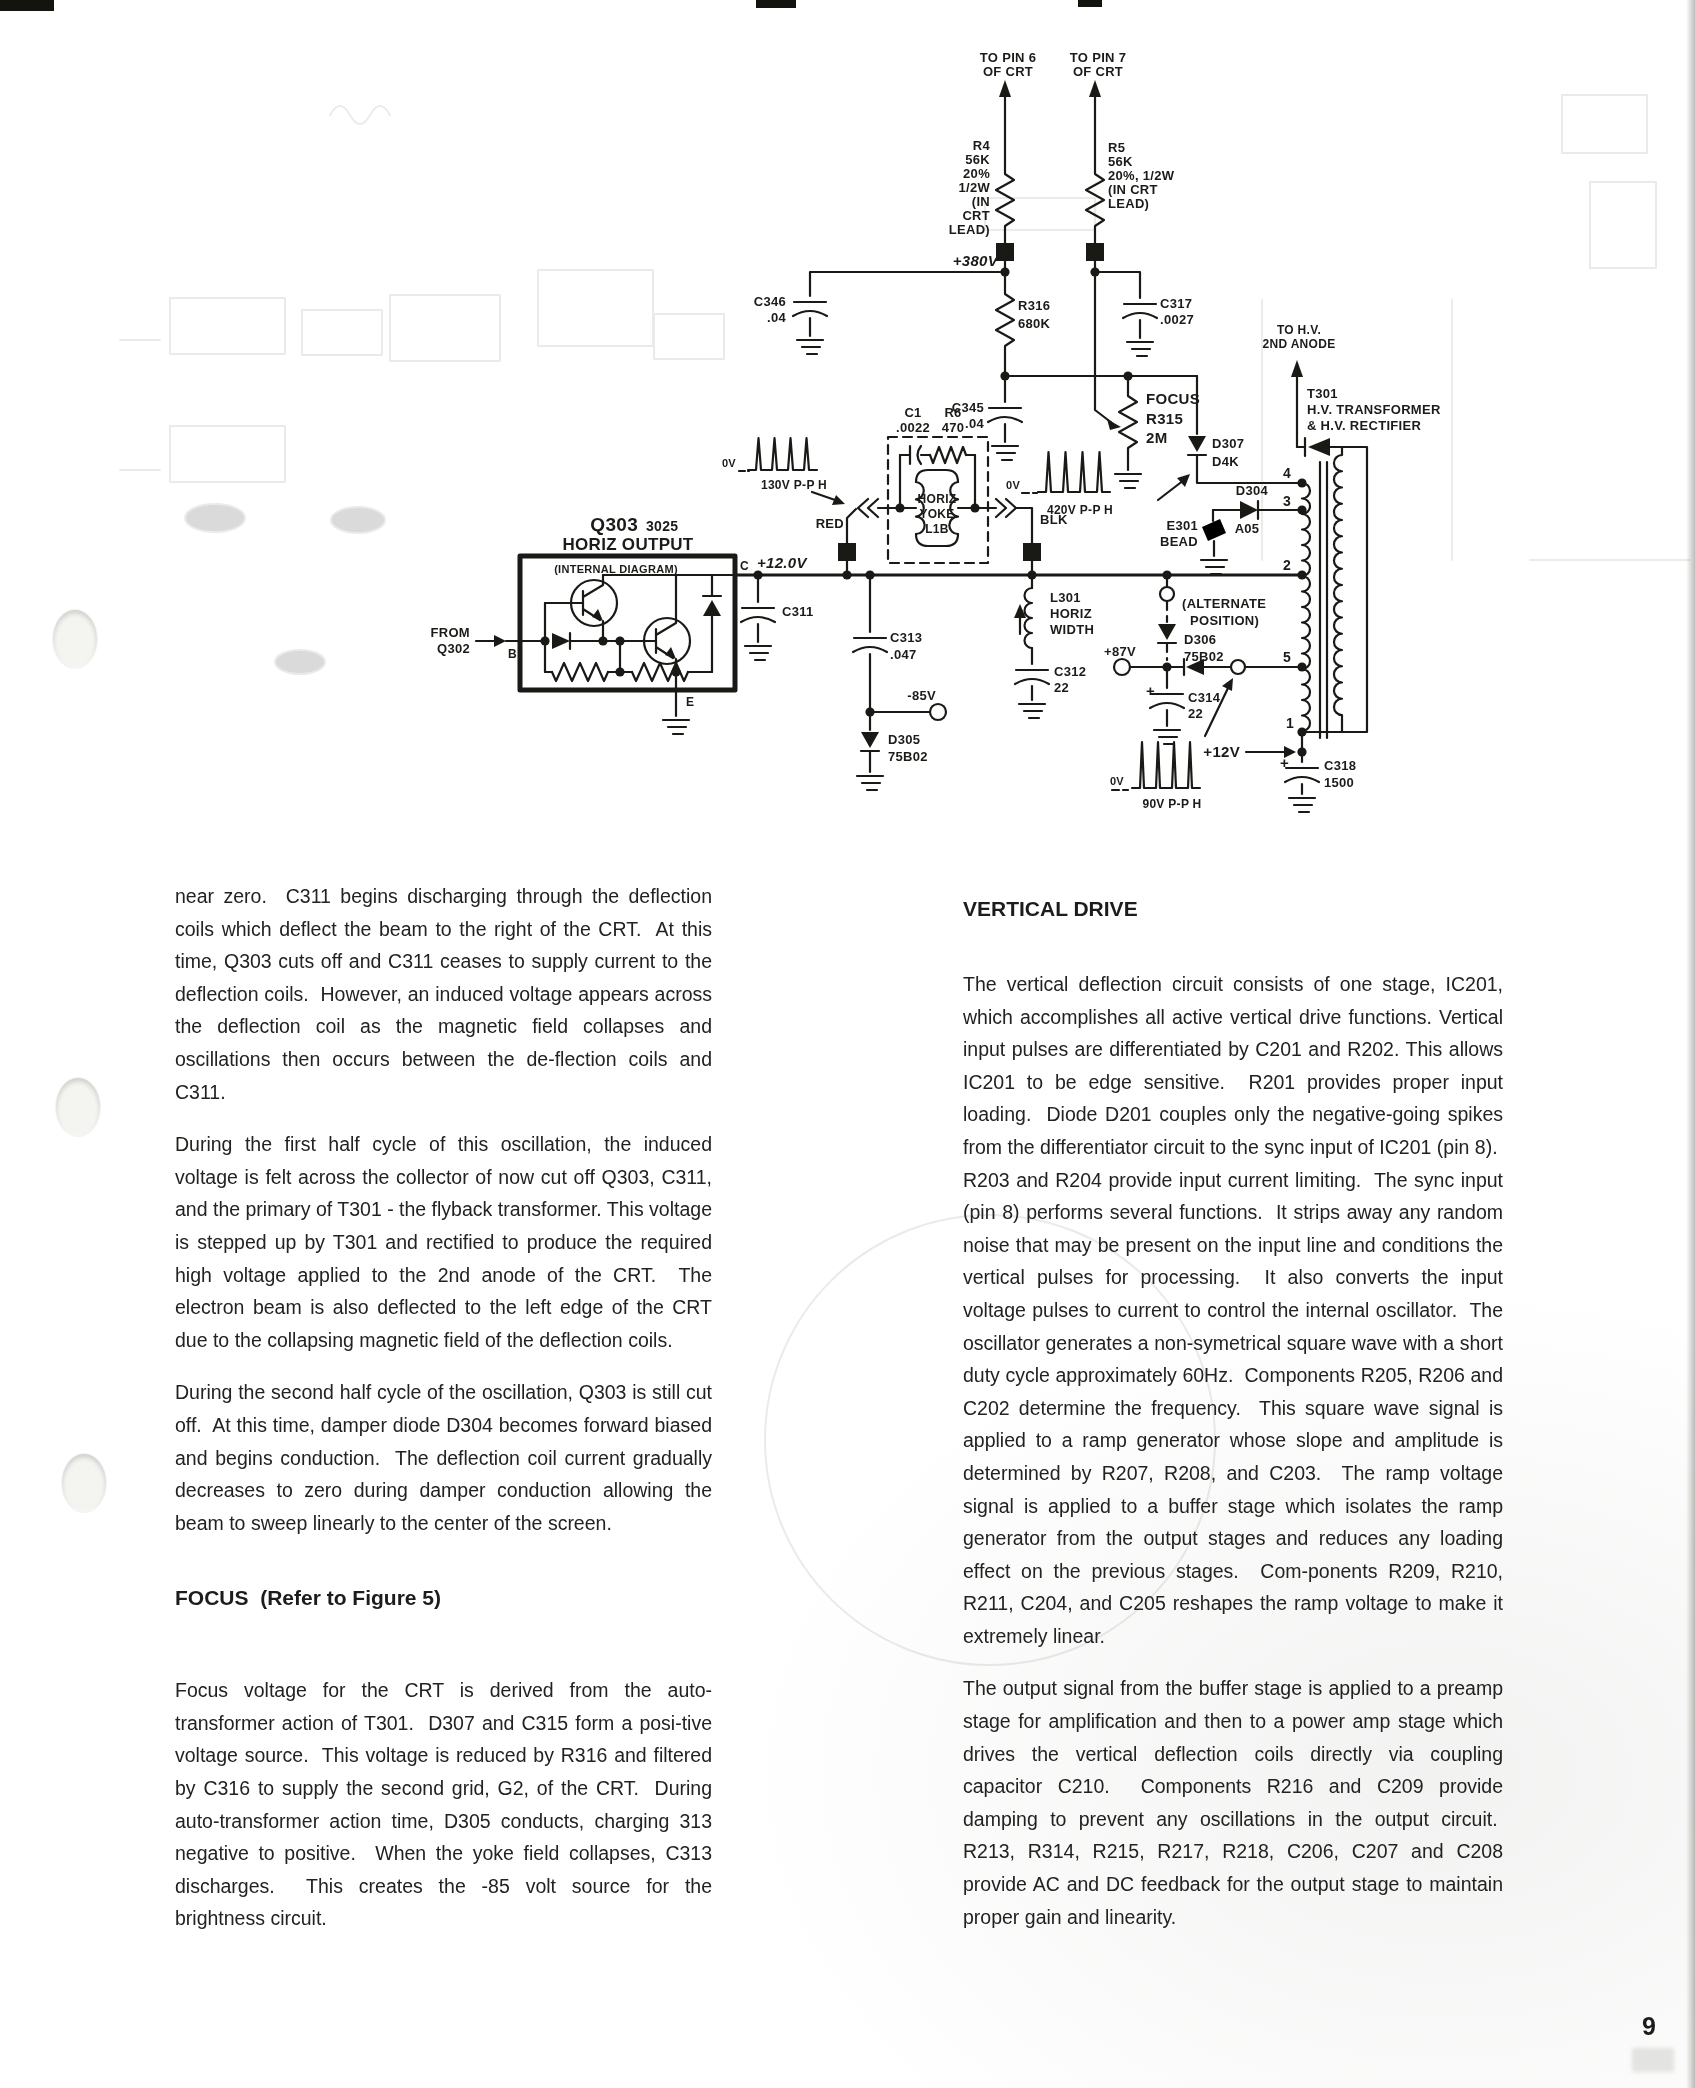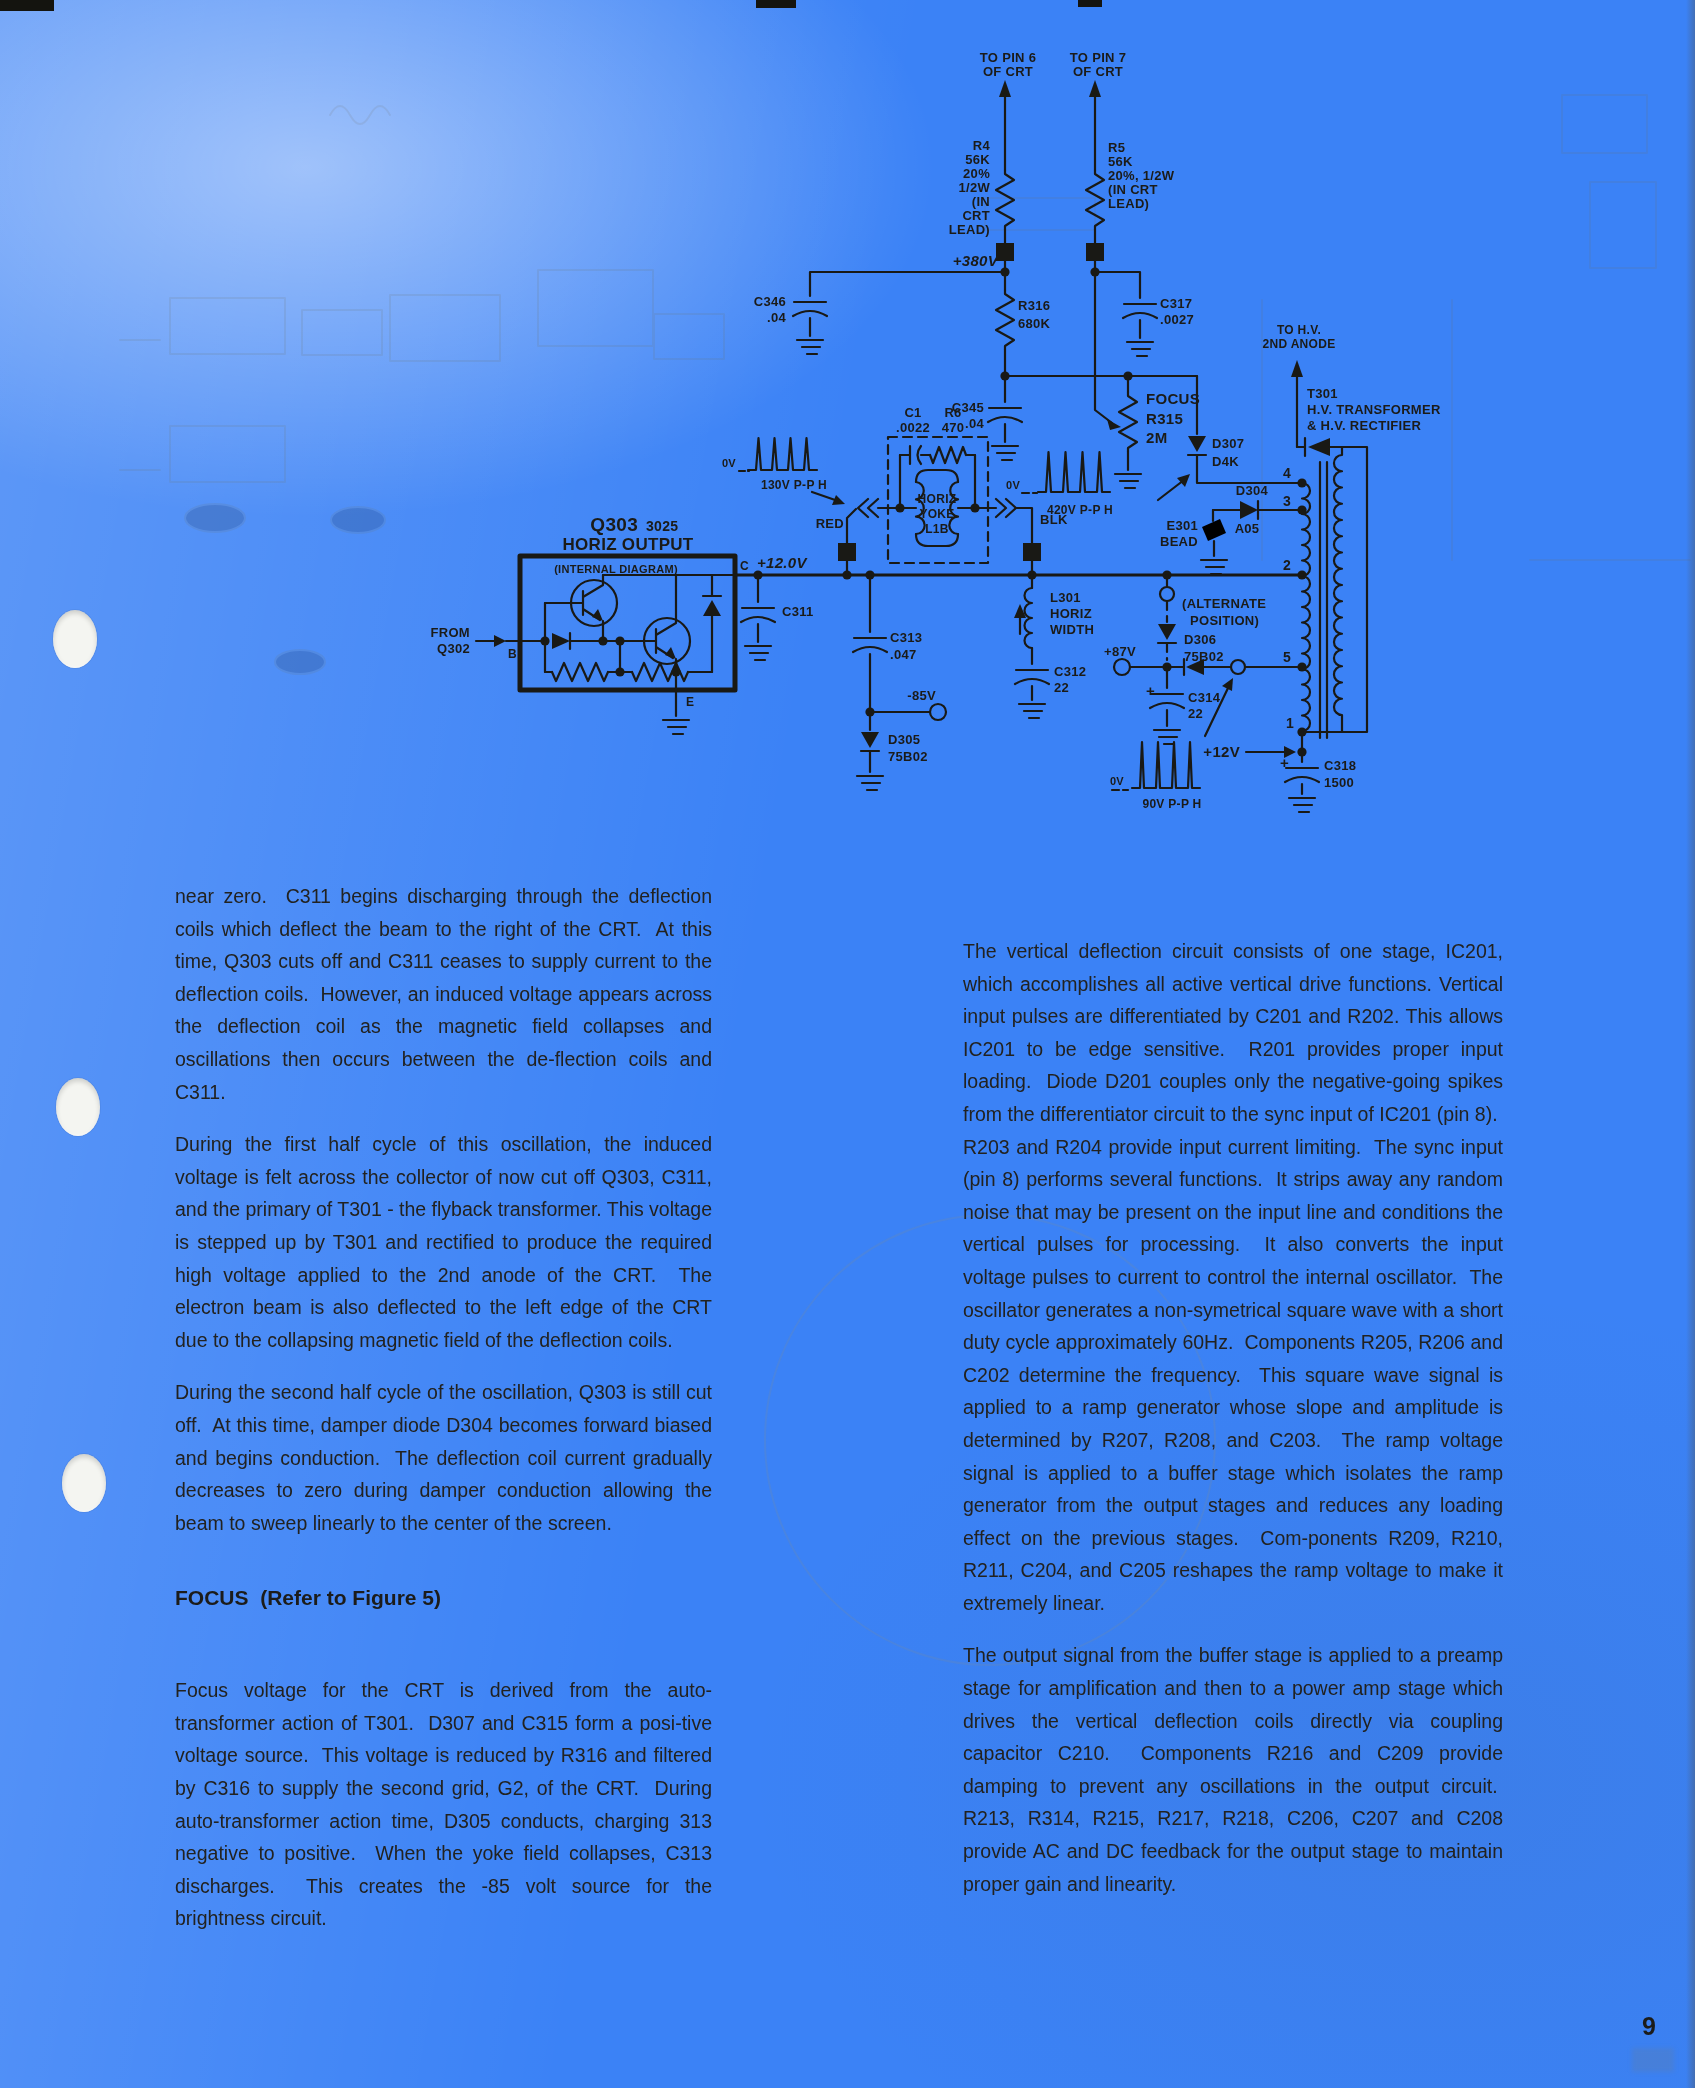--- a/index.html
+++ b/index.html
@@ -1,17 +1,17 @@
 <!DOCTYPE html>
 <html><head>
 <meta charset="utf-8">
 <style>
   html,body{margin:0;padding:0;width:1695px;height:2088px;overflow:hidden;}
   body{background:#dfe0dc;}
-  .page{position:relative;width:1695px;height:2088px;background:#3b82f6;
+  .page{position:relative;width:1695px;height:2088px;background:#ffffff;
         font-family:"Liberation Sans",sans-serif;color:#1f1f1f;}
   .page::before{content:"";position:absolute;inset:0;pointer-events:none;
         background:
           radial-gradient(ellipse 900px 500px at 18% 8%, rgba(255,255,255,.45), rgba(255,255,255,0) 70%),
           radial-gradient(ellipse 1000px 700px at 85% 85%, rgba(70,70,62,.07), rgba(70,70,62,0) 70%),
           linear-gradient(100deg, rgba(255,255,255,.18), rgba(0,0,0,0) 45%);}
   .edge-right{position:absolute;right:0;top:0;bottom:0;width:9px;
         background:linear-gradient(to left, rgba(80,80,74,.38), rgba(80,80,74,0));}
   .topmark{position:absolute;background:#14140f;}
   .m1{left:0;top:0;width:54px;height:11px;}
@@ -456,20 +456,21 @@
 
   <div class="col col-left">
     <p>near zero.&nbsp; C311 begins discharging through the deflection coils which deflect the beam to the right of the CRT.&nbsp; At this time, Q303 cuts off and C311 ceases to supply current to the deflection coils.&nbsp; However, an induced voltage appears across the deflection coil as the magnetic field collapses and oscillations then occurs between the de-flection coils and C311.</p>
     <p>During the first half cycle of this oscillation, the induced voltage is felt across the collector of now cut off Q303, C311, and the primary of T301 - the flyback transformer. This voltage is stepped up by T301 and rectified to produce the required high voltage applied to the 2nd anode of the CRT.&nbsp; The electron beam is also deflected to the left edge of the CRT due to the collapsing magnetic field of the deflection coils.</p>
     <p>During the second half cycle of the oscillation, Q303 is still cut off.&nbsp; At this time, damper diode D304 becomes forward biased and begins conduction.&nbsp; The deflection coil current gradually decreases to zero during damper conduction allowing the beam to sweep linearly to the center of the screen.</p>
     <h3>FOCUS&nbsp; (Refer to Figure 5)</h3>
     <p>Focus voltage for the CRT is derived from the auto-transformer action of T301.&nbsp; D307 and C315 form a posi-tive voltage source.&nbsp; This voltage is reduced by R316 and filtered by C316 to supply the second grid, G2, of the CRT.&nbsp; During auto-transformer action time, D305 conducts, charging 313 negative to positive.&nbsp; When the yoke field collapses, C313 discharges.&nbsp; This creates the -85 volt source for the brightness circuit.</p>
   </div>
 
   <div class="col col-right">
+    <h3 class="h2nd">VERTICAL DRIVE</h3>
     <div class="hgap"></div>
     <p>The vertical deflection circuit consists of one stage, IC201, which accomplishes all active vertical drive functions. Vertical input pulses are differentiated by C201 and R202. This allows IC201 to be edge sensitive.&nbsp; R201 provides proper input loading.&nbsp; Diode D201 couples only the negative-going spikes from the differentiator circuit to the sync input of IC201 (pin 8).&nbsp; R203 and R204 provide input current limiting.&nbsp; The sync input (pin 8) performs several functions.&nbsp; It strips away any random noise that may be present on the input line and conditions the vertical pulses for processing.&nbsp; It also converts the input voltage pulses to current to control the internal oscillator.&nbsp; The oscillator generates a non-symetrical square wave with a short duty cycle approximately 60Hz.&nbsp; Components R205, R206 and C202 determine the frequency.&nbsp; This square wave signal is applied to a ramp generator whose slope and amplitude is determined by R207, R208, and C203.&nbsp; The ramp voltage signal is applied to a buffer stage which isolates the ramp generator from the output stages and reduces any loading effect on the previous stages.&nbsp; Com-ponents R209, R210, R211, C204, and C205 reshapes the ramp voltage to make it extremely linear.</p>
     <p>The output signal from the buffer stage is applied to a preamp stage for amplification and then to a power amp stage which drives the vertical deflection coils directly via coupling capacitor C210.&nbsp; Components R216 and C209 provide damping to prevent any oscillations in the output circuit.&nbsp; R213, R314, R215, R217, R218, C206, C207 and C208 provide AC and DC feedback for the output stage to maintain proper gain and linearity.</p>
   </div>
 
   <div class="pagenum">9</div>
   <div class="punch ph1"></div>
   <div class="punch ph2"></div>
   <div class="punch ph3"></div>
   <div class="topmark m1"></div>

